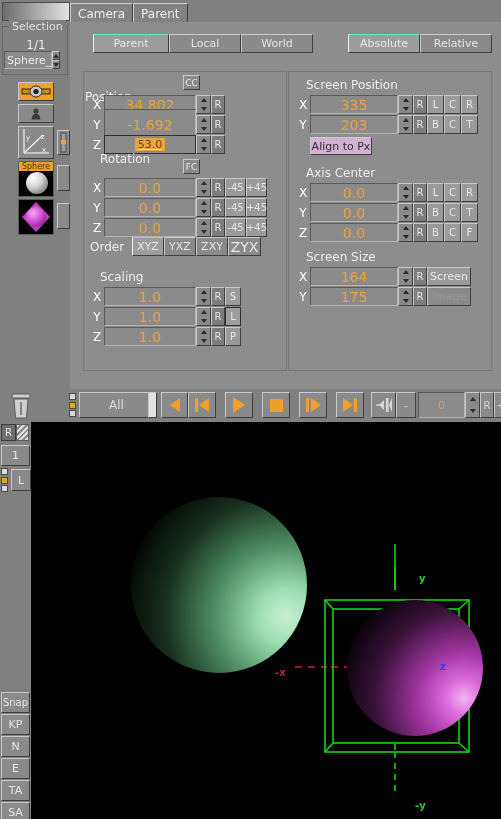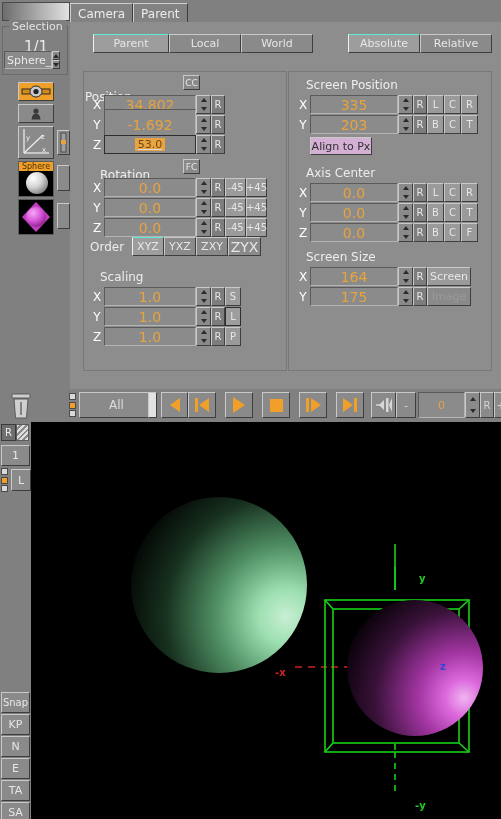--- a/index.html
+++ b/index.html
@@ -63,21 +63,21 @@
   }
   .tab.sel{background:#8d8d8d;height:23px;}
   .tabline{position:absolute;left:70px;top:22px;width:431px;height:2px;background:#8d8d8d;}
 
   
   .selpanel{
     position:absolute;left:2px;top:26px;width:66px;height:49px;
     border:1px solid #6a6a6a;
   }
   .selpanel .cap{position:absolute;left:6px;top:-7px;background:#808080;padding:0 3px;color:#e3e3e3;font-size:11px;}
-  .selpanel .count{position:absolute;left:0;top:11px;width:66px;text-align:center;color:#e8e8e8;font-size:15px;}
+  .selpanel .count{position:absolute;left:0;top:11px;width:66px;text-align:center;color:#e8e8e8;font-size:12px;}
   .selcombo{position:absolute;left:2px;top:25px;width:48px;height:18px;}
   .selcombo .txt{
     width:48px;height:18px;display:flex;align-items:center;padding-left:2px;
     background:#8b8b8b;color:#eaeaea;font-size:11px;
     border-top:1px solid #5a5a5a;border-left:1px solid #5a5a5a;
     border-right:1px solid #b4b4b4;border-bottom:1px solid #b4b4b4;
   }
   .spin2{width:13px;height:18px;display:flex;flex-direction:column;}
   .spin2 .a,.spin2 .b{
     flex:1;background:#8a8a8a;
@@ -317,21 +317,21 @@
           </div>
         <div class="b">
             <div class="arr-d"></div>
           </div>
       </div>
       <div class="minibtn dark" style="width:14px;">
           <span>R</span>
         </div>
     </div>
 
-    <div class="grplbl" style="left:30px;top:144px;">Rotation</div>
+    <div class="grplbl" style="left:30px;top:128px;">Rotation</div>
     <div class="minibtn" style="position:absolute;left:113px;top:135px;width:17px;height:15px;font-size:9px;">
         <span>FC</span>
       </div>
 
     <div class="row" style="left:20px;top:154px;">
       <div class="axlbl">X</div>
       <div class="field" style="width:92px;height:19px;">
           <span>0.0</span>
         </div>
       <div class="spin">

